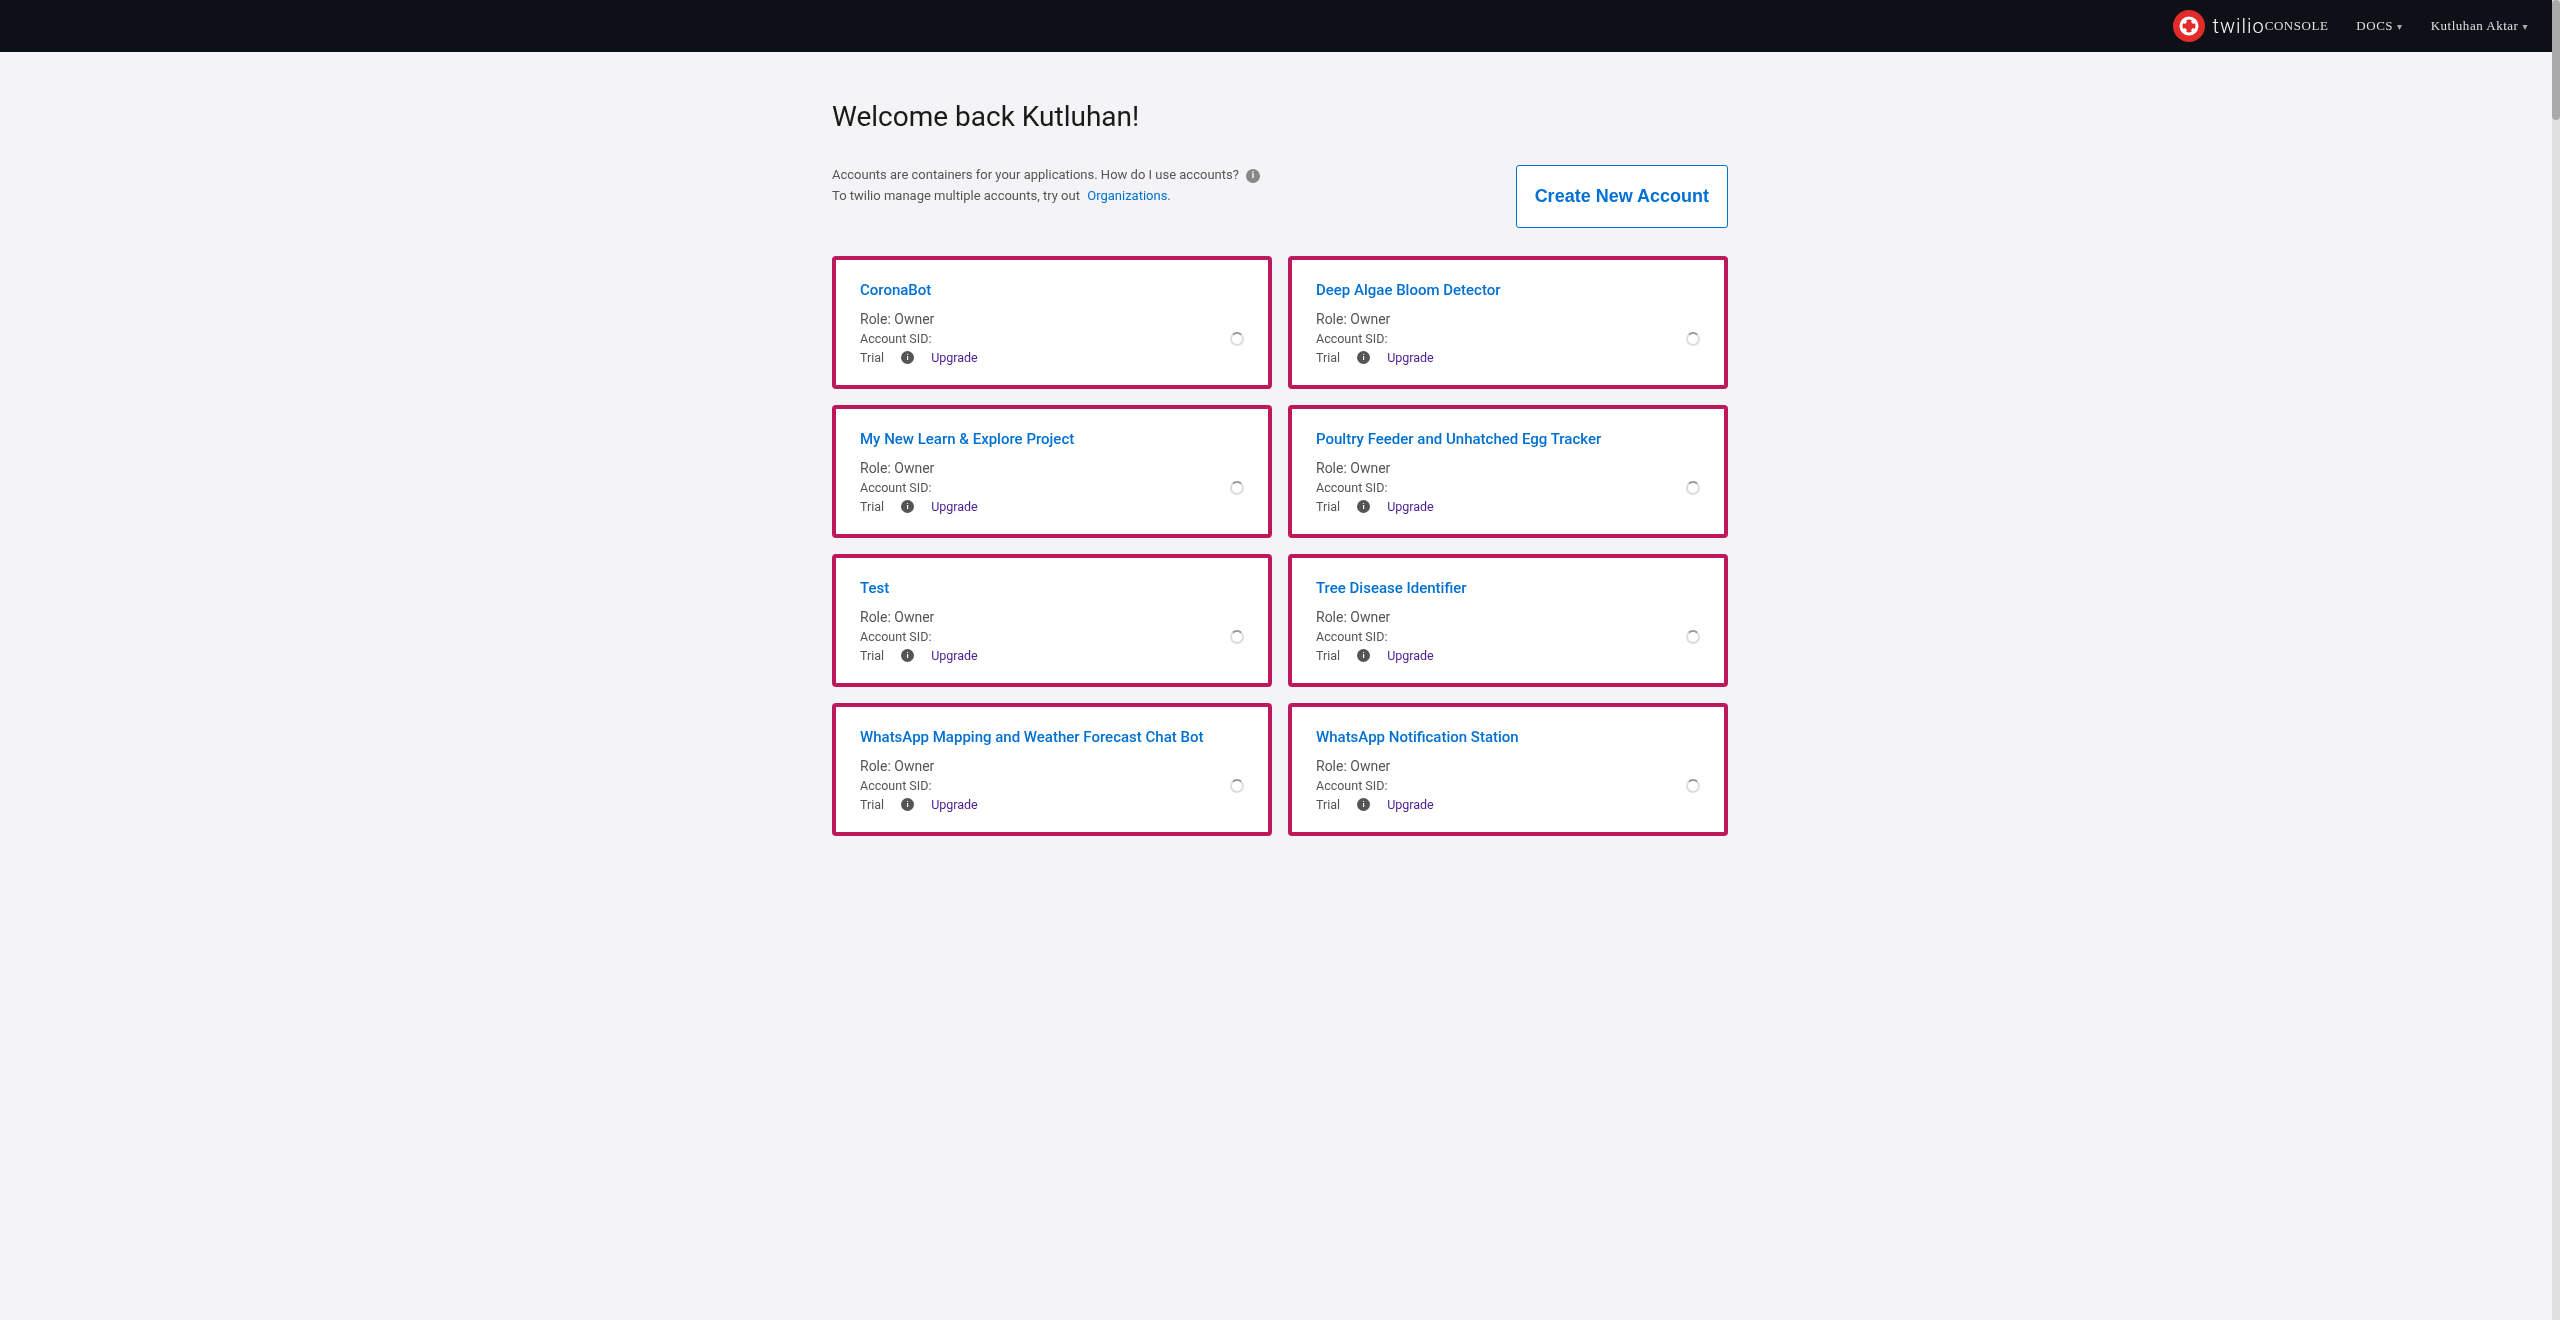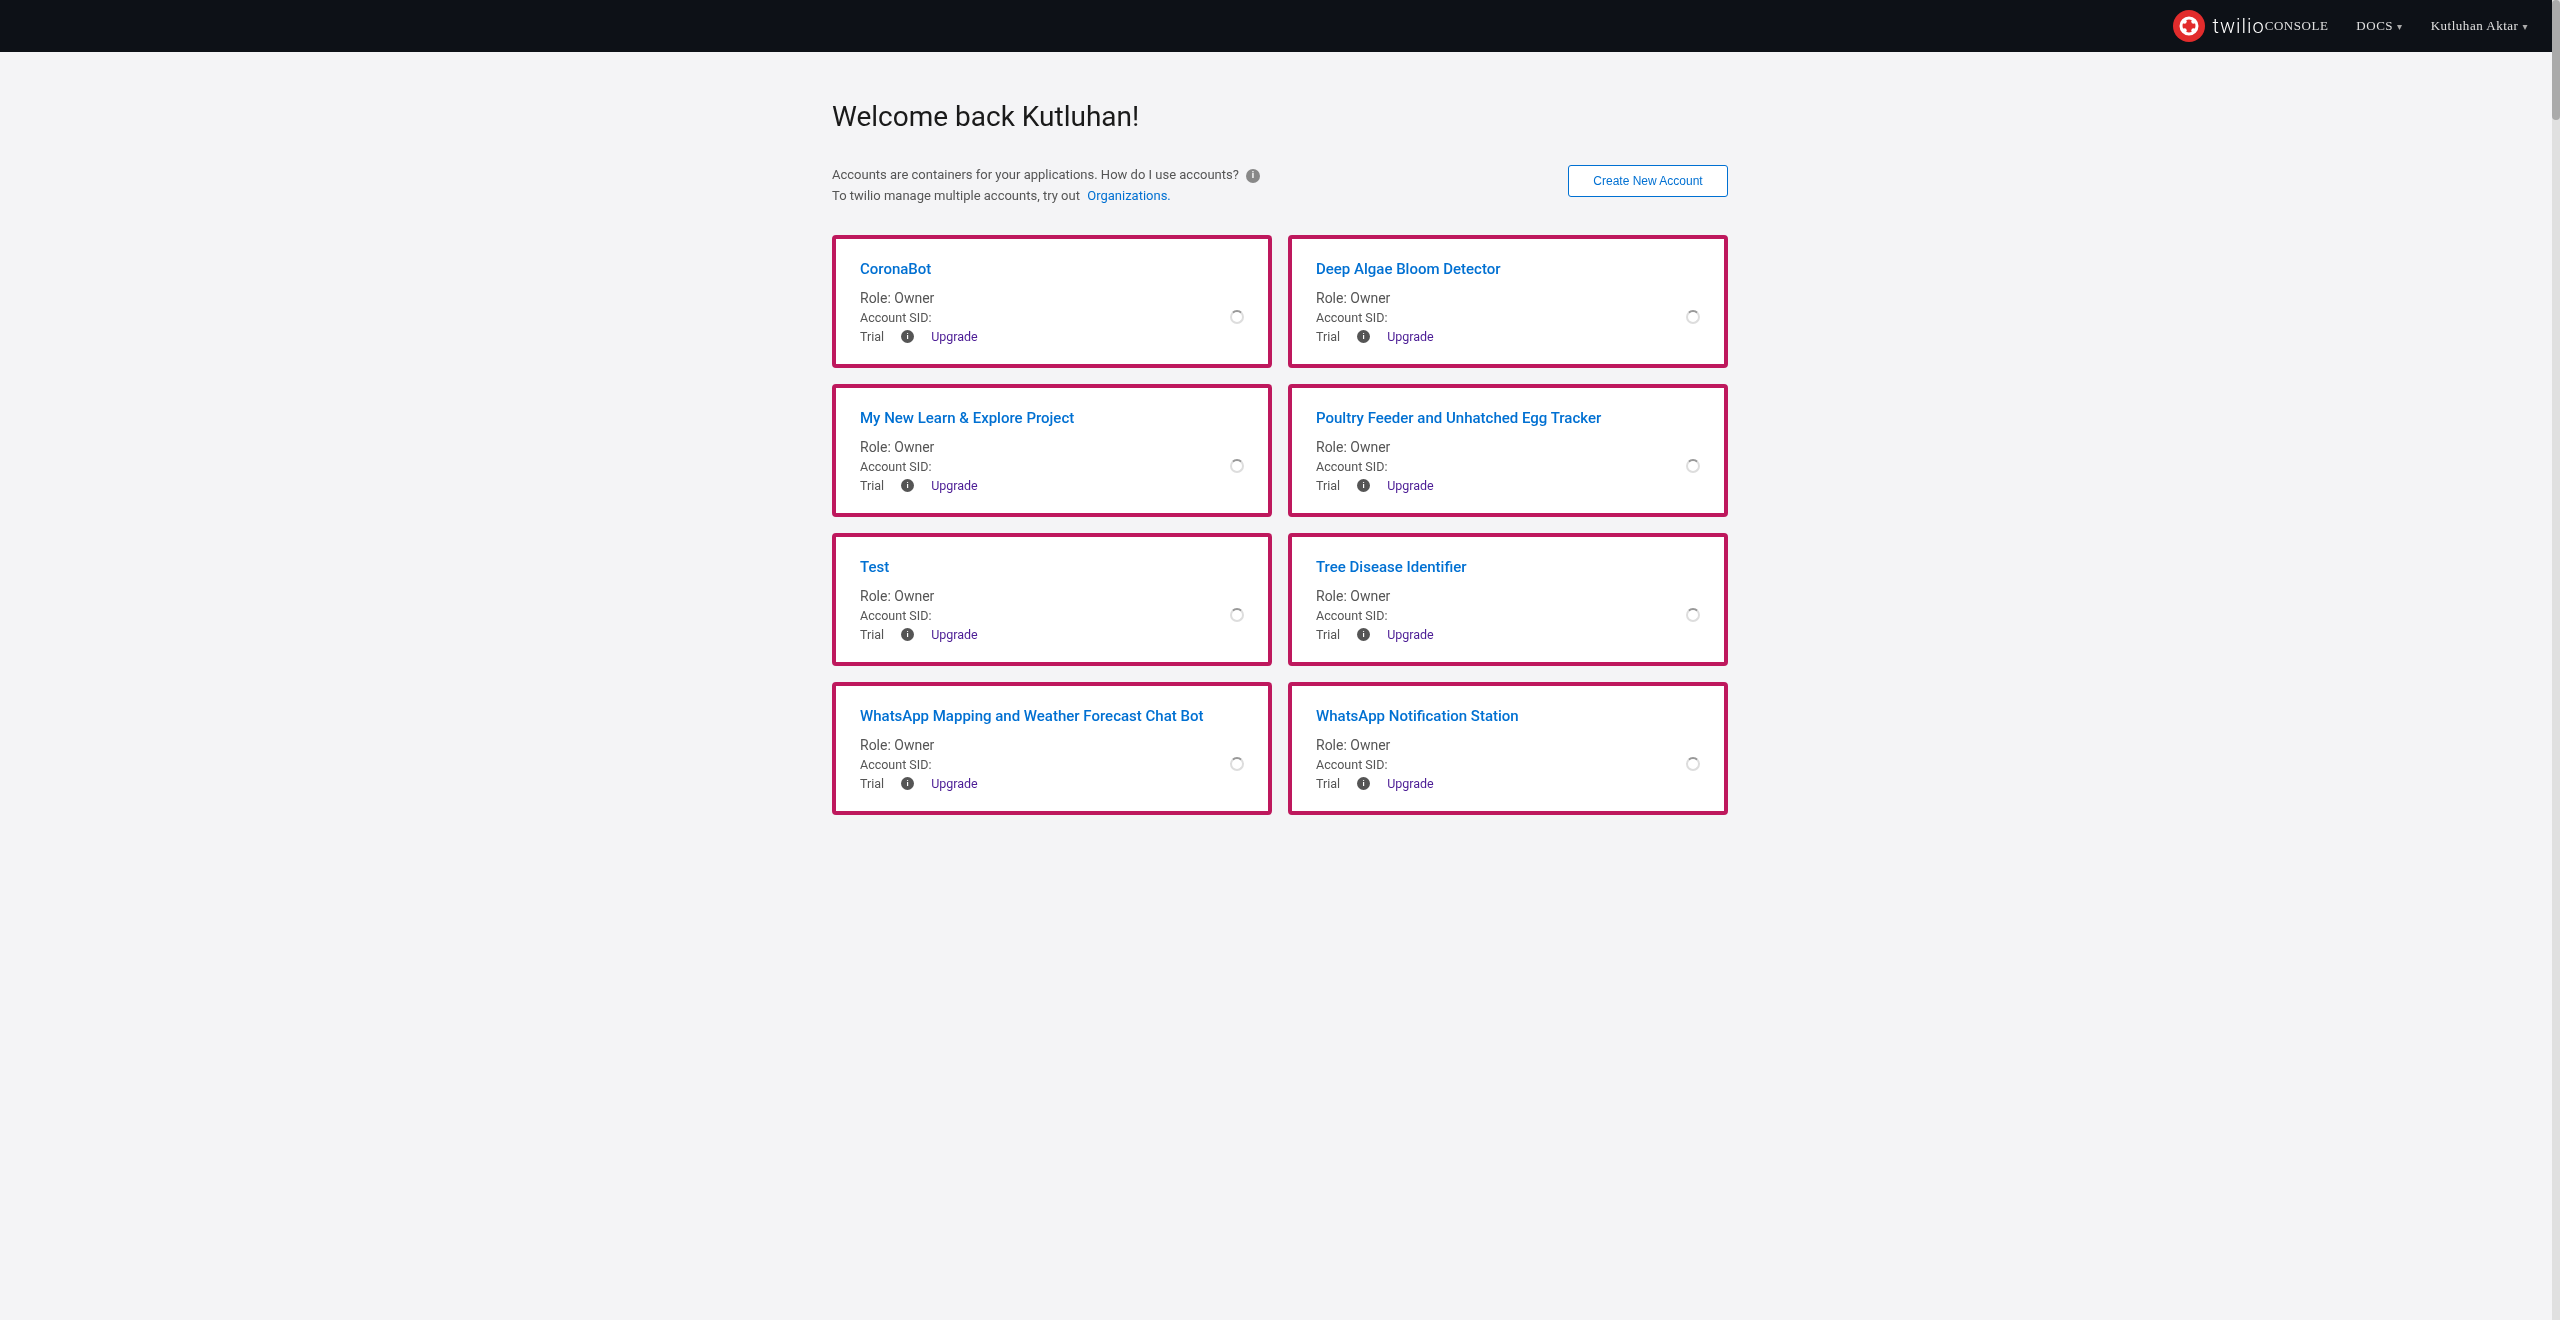--- a/index.html
+++ b/index.html
@@ -119,26 +119,27 @@
       font-weight: bold;
       margin-left: 4px;
       cursor: pointer;
       vertical-align: middle;
     }
 
     .create-account-btn {
       border: 1px solid #0070d2;
       background: white;
       color: #0070d2;
-      padding: 8px 18px;
-      font-size: 12px;
+      padding: 20px 18px;
+      font-size: 18px;
       cursor: pointer;
       white-space: nowrap;
       border-radius: 3px;
       min-width: 160px;
+      font-weight: bold;
     }
 
     
     .accounts-grid {
       display: grid;
       grid-template-columns: 1fr 1fr;
       gap: 16px;
     }
 
     .account-card {

